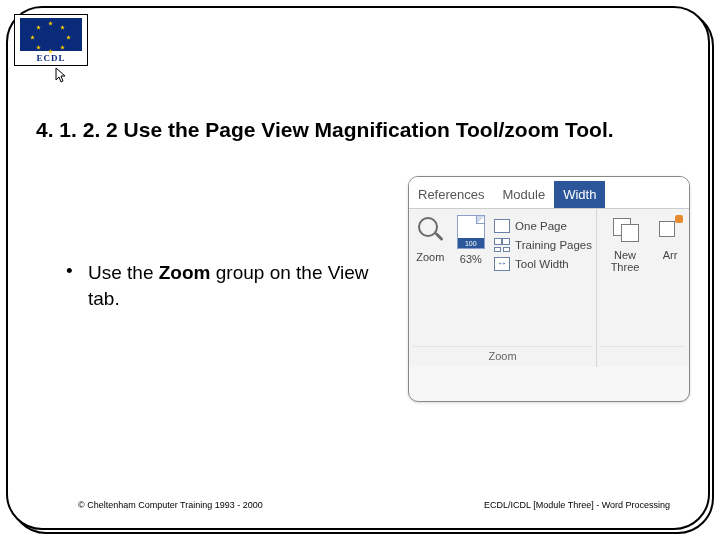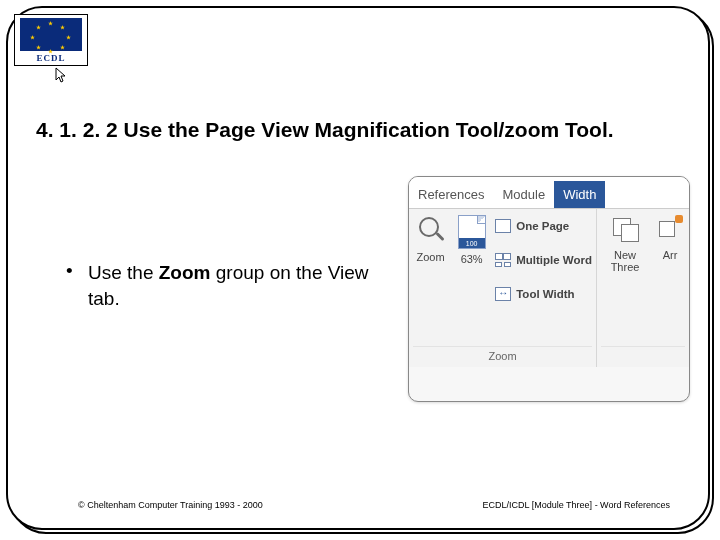--- a/index.html
+++ b/index.html
@@ -144,21 +144,21 @@
   .mag-icon {
     width: 32px; height: 32px; position: relative;
   }
   .mag-lens { position: absolute; top: 2px; left: 4px; width: 20px; height: 20px; border: 2px solid #6a6a6a; border-radius: 50%; }
   .mag-handle { position: absolute; top: 20px; left: 20px; width: 10px; height: 3px; background: #6a6a6a; transform: rotate(45deg); border-radius: 2px; }
   .doc-icon {
     width: 28px; height: 34px; background: #fff; border: 1px solid #8aa0c8; position: relative;
   }
   .doc-fold { position: absolute; top: 0; right: 0; width: 8px; height: 8px; background: linear-gradient(135deg, #cfd9ea 50%, #fff 50%); border-left: 1px solid #8aa0c8; border-bottom: 1px solid #8aa0c8; }
   .doc-band { position: absolute; bottom: 0; left: 0; right: 0; height: 10px; background: #2b579a; color: #fff; font-size: 7px; display: flex; align-items: center; justify-content: center; }
-  .opts-col { display: flex; flex-direction: column; gap: 20px; padding-top: 4px; font-weight: bold; }
+  .opts-col { display: flex; flex-direction: column; gap: 5px; padding-top: 4px; }
   .opt-row { display: flex; align-items: center; gap: 5px; font-size: 11.5px; color: #444; white-space: nowrap; }
   .opt-ic { width: 16px; height: 14px; display: inline-block; position: relative; }
   .opt-one { border: 1.5px solid #6b82a8; background: #fff; }
   .opt-multi::before, .opt-multi::after { content:""; position:absolute; border:1.5px solid #6b82a8; background:#fff; }
   .opt-multi::before { top:0; left:0; width:6px; height:5px; }
   .opt-multi::after { top:0; right:0; width:6px; height:5px; }
   .opt-multi-b { position:absolute; bottom:0; left:0; right:0; height:5px; display:flex; gap:2px; }
   .opt-multi-b span { flex:1; border:1.5px solid #6b82a8; background:#fff; }
   .opt-width { border:1.5px solid #6b82a8; background:#fff; }
   .opt-width::after { content:"↔"; position:absolute; top:-2px; left:2px; font-size:10px; color:#2b579a; }
@@ -260,21 +260,21 @@
               <span class="opt-ic opt-one"></span>
               <span>One Page</span>
             </div>
             <div class="opt-row">
               <span class="opt-ic opt-multi">
                 <span class="opt-multi-b">
                     <span></span>
                     <span></span>
                   </span>
               </span>
-              <span>Multiple Word</span>
+              <span>Training Pages</span>
             </div>
             <div class="opt-row">
               <span class="opt-ic opt-width"></span>
               <span>Tool Width</span>
             </div>
           </div>
         </div>
         <div class="group-footer">Zoom</div>
       </div>
 
@@ -295,15 +295,15 @@
             <div class="lbl">Arr</div>
           </div>
         </div>
         <div class="group-footer">&nbsp;</div>
       </div>
 
     </div>
   </div>
 
   <div class="footer-left">© Cheltenham Computer Training 1993 - 2000</div>
-  <div class="footer-right">ECDL/ICDL [Module Three] - Word References</div>
+  <div class="footer-right">ECDL/ICDL [Module Three] - Word Processing</div>
 
 </div>
 
 </body></html>

